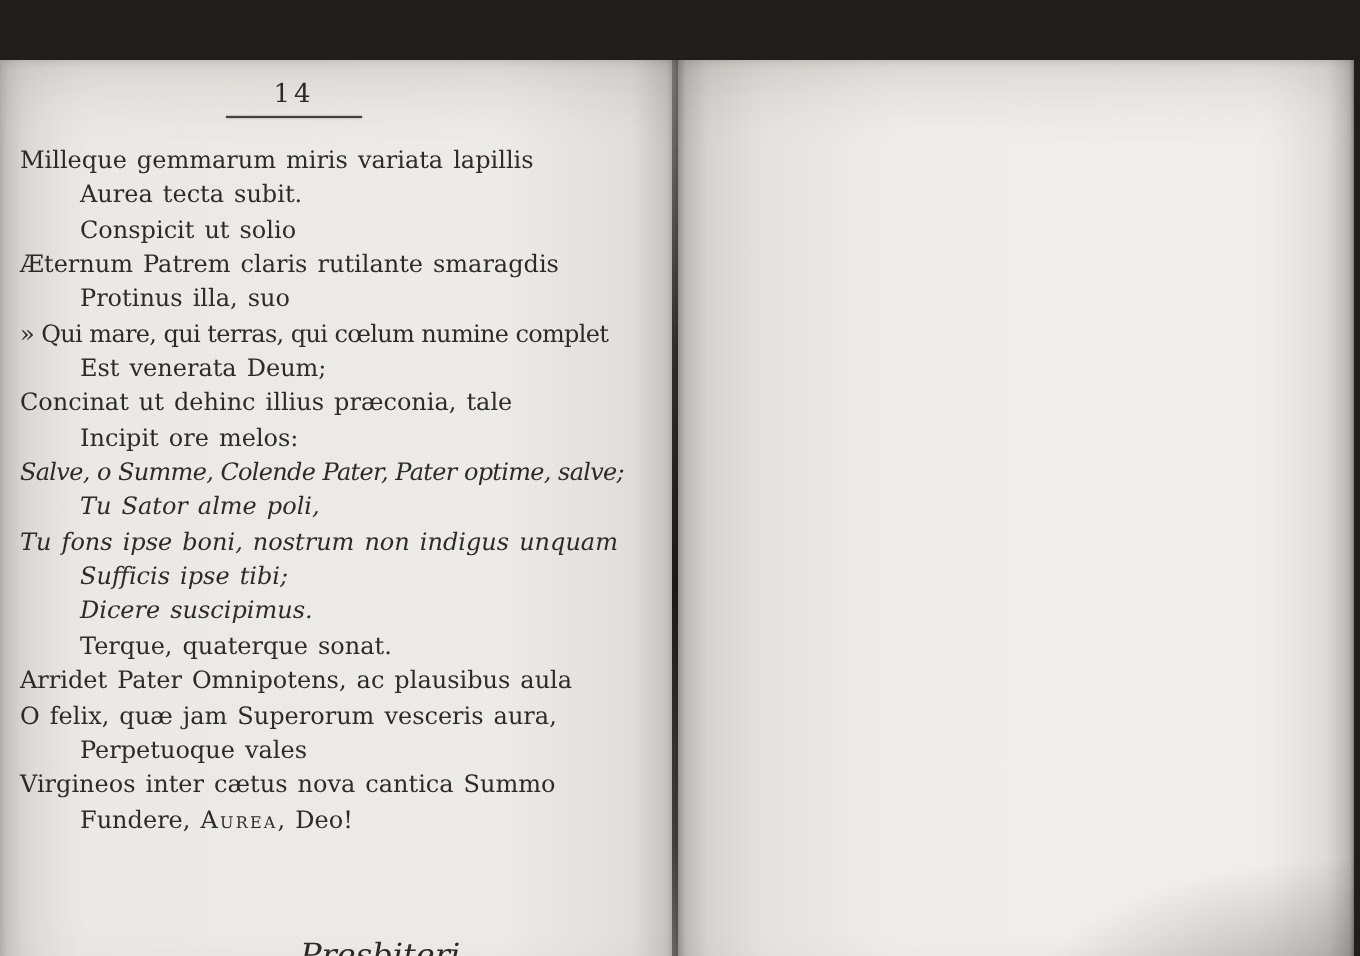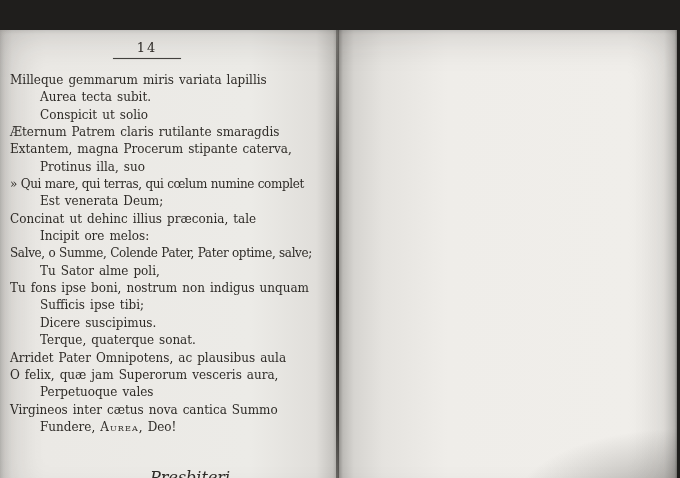--- a/index.html
+++ b/index.html
@@ -32,21 +32,21 @@
 
   .header{position:absolute;top:10px;text-align:center;}
   .header .pagenum{font-size:13px;letter-spacing:2px;}
   .header .rule{height:1px;background:#45433f;margin:3px auto 0;box-shadow:0 0 1px rgba(60,58,54,.6);}
   .header.h-left{left:112px;width:70px;}
   .header.h-left .rule{width:68px;}
 
   .poem-left{position:absolute;left:10px;top:42px;width:326px;font-size:12px;word-spacing:1.2px;}
   .poem-left .line{line-height:17.35px;white-space:nowrap;}
   .poem-left .indent{padding-left:30px;}
-  .it{}
+  .it{font-style:italic;}
   .tight{letter-spacing:-0.35px;word-spacing:0.2px;}
 
   .sc{font-variant:small-caps;letter-spacing:1.1px;}
 
   .sig-role{position:absolute;font-style:italic;font-size:16px;text-align:left;white-space:nowrap;}
   .sig-name{position:absolute;font-variant:small-caps;font-size:10px;letter-spacing:1.8px;text-align:right;white-space:nowrap;font-weight:bold;}
   .sig-role.s-left{left:150px;top:438px;width:130px;}
   .sig-name.s-left{left:110px;top:453px;width:210px;}
 </style>
 </head>
@@ -58,21 +58,20 @@
     <div class="header h-left">
       <div class="pagenum">14</div>
       <div class="rule"></div>
     </div>
 
     <div class="poem-left">
       <div class="line"><span>Milleque gemmarum miris variata lapillis</span></div>
       <div class="line indent"><span>Aurea tecta subit.</span></div>
       <div class="line indent"><span>Conspicit ut solio</span></div>
       <div class="line"><span>Æternum Patrem claris rutilante smaragdis</span></div>
-      <div class="line"><span>Extantem, magna Procerum stipante caterva,</span></div>
       <div class="line indent"><span>Protinus illa, suo</span></div>
       <div class="line tight"><span>» Qui mare, qui terras, qui cœlum numine complet</span></div>
       <div class="line indent"><span>Est venerata Deum;</span></div>
       <div class="line"><span>Concinat ut dehinc illius præconia, tale</span></div>
       <div class="line indent"><span>Incipit ore melos:</span></div>
       <div class="line it tight"><span>Salve, o Summe, Colende Pater, Pater optime, salve;</span></div>
       <div class="line indent it"><span>Tu Sator alme poli,</span></div>
       <div class="line it"><span>Tu fons ipse boni, nostrum non indigus unquam</span></div>
       <div class="line indent it"><span>Sufficis ipse tibi;</span></div>
       <div class="line indent it"><span>Dicere suscipimus.</span></div>

